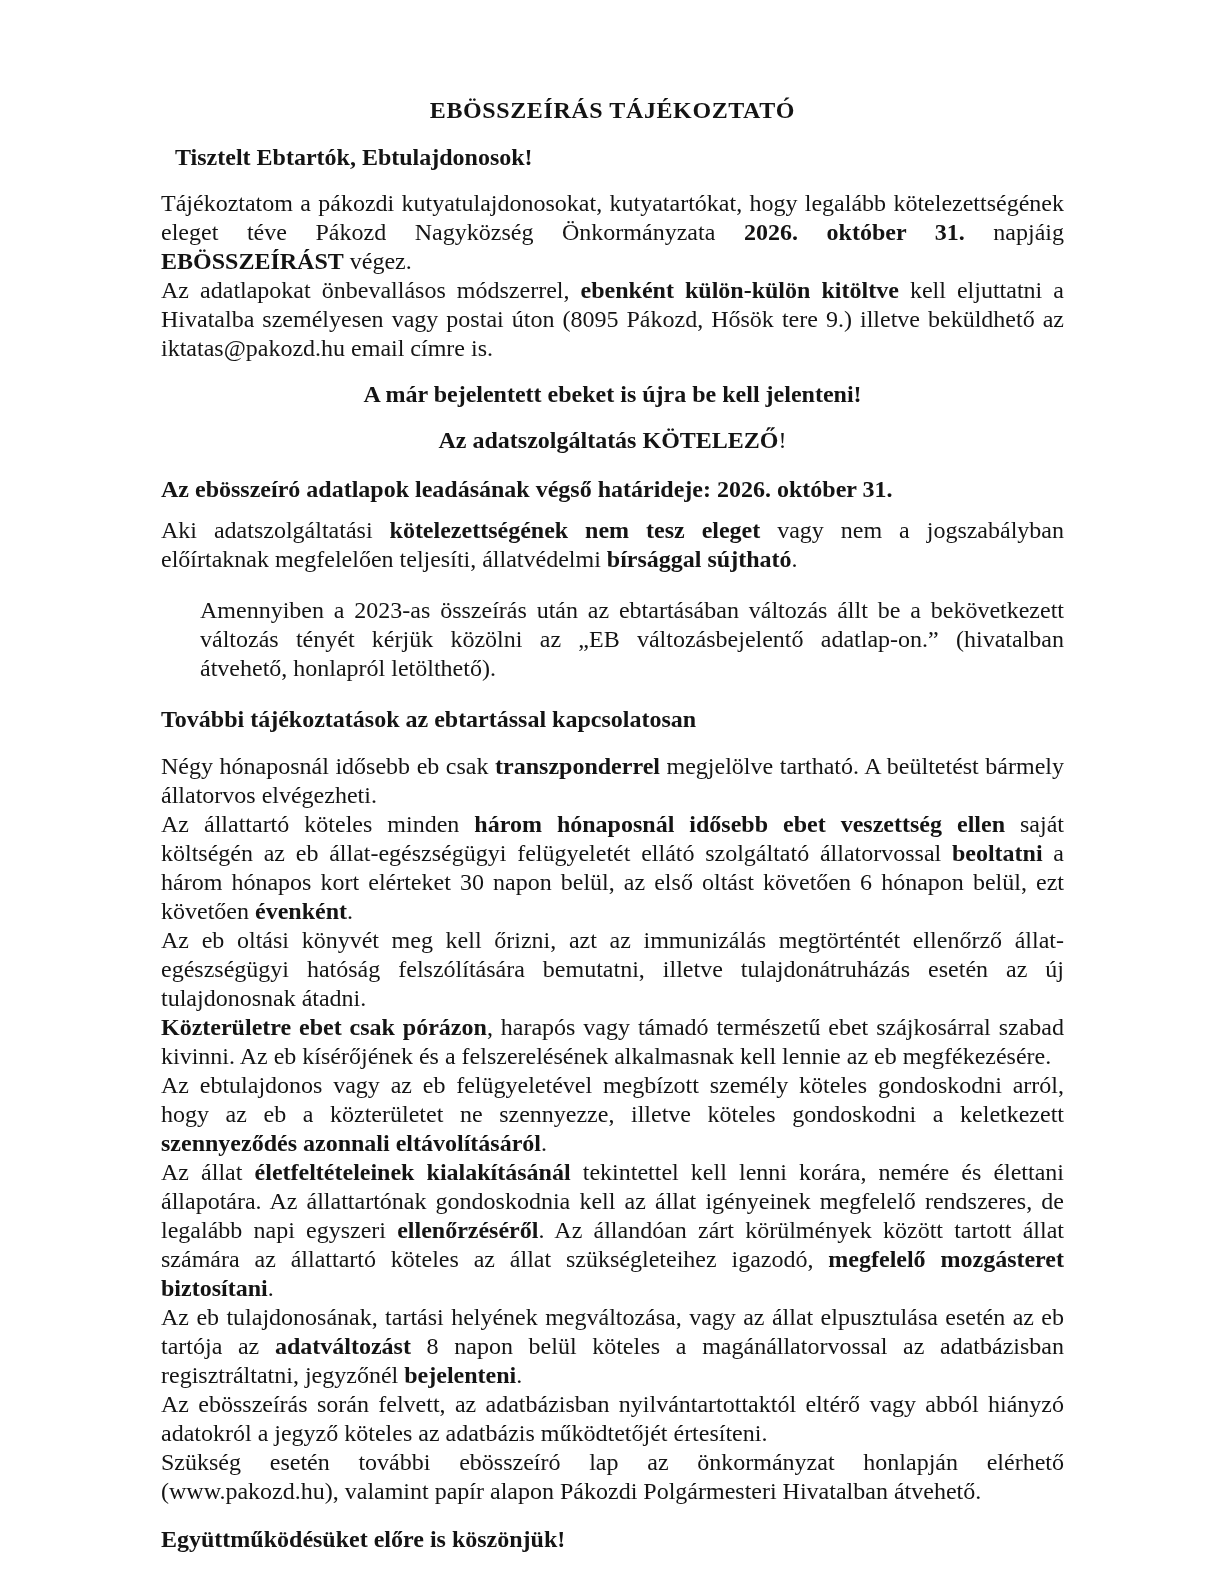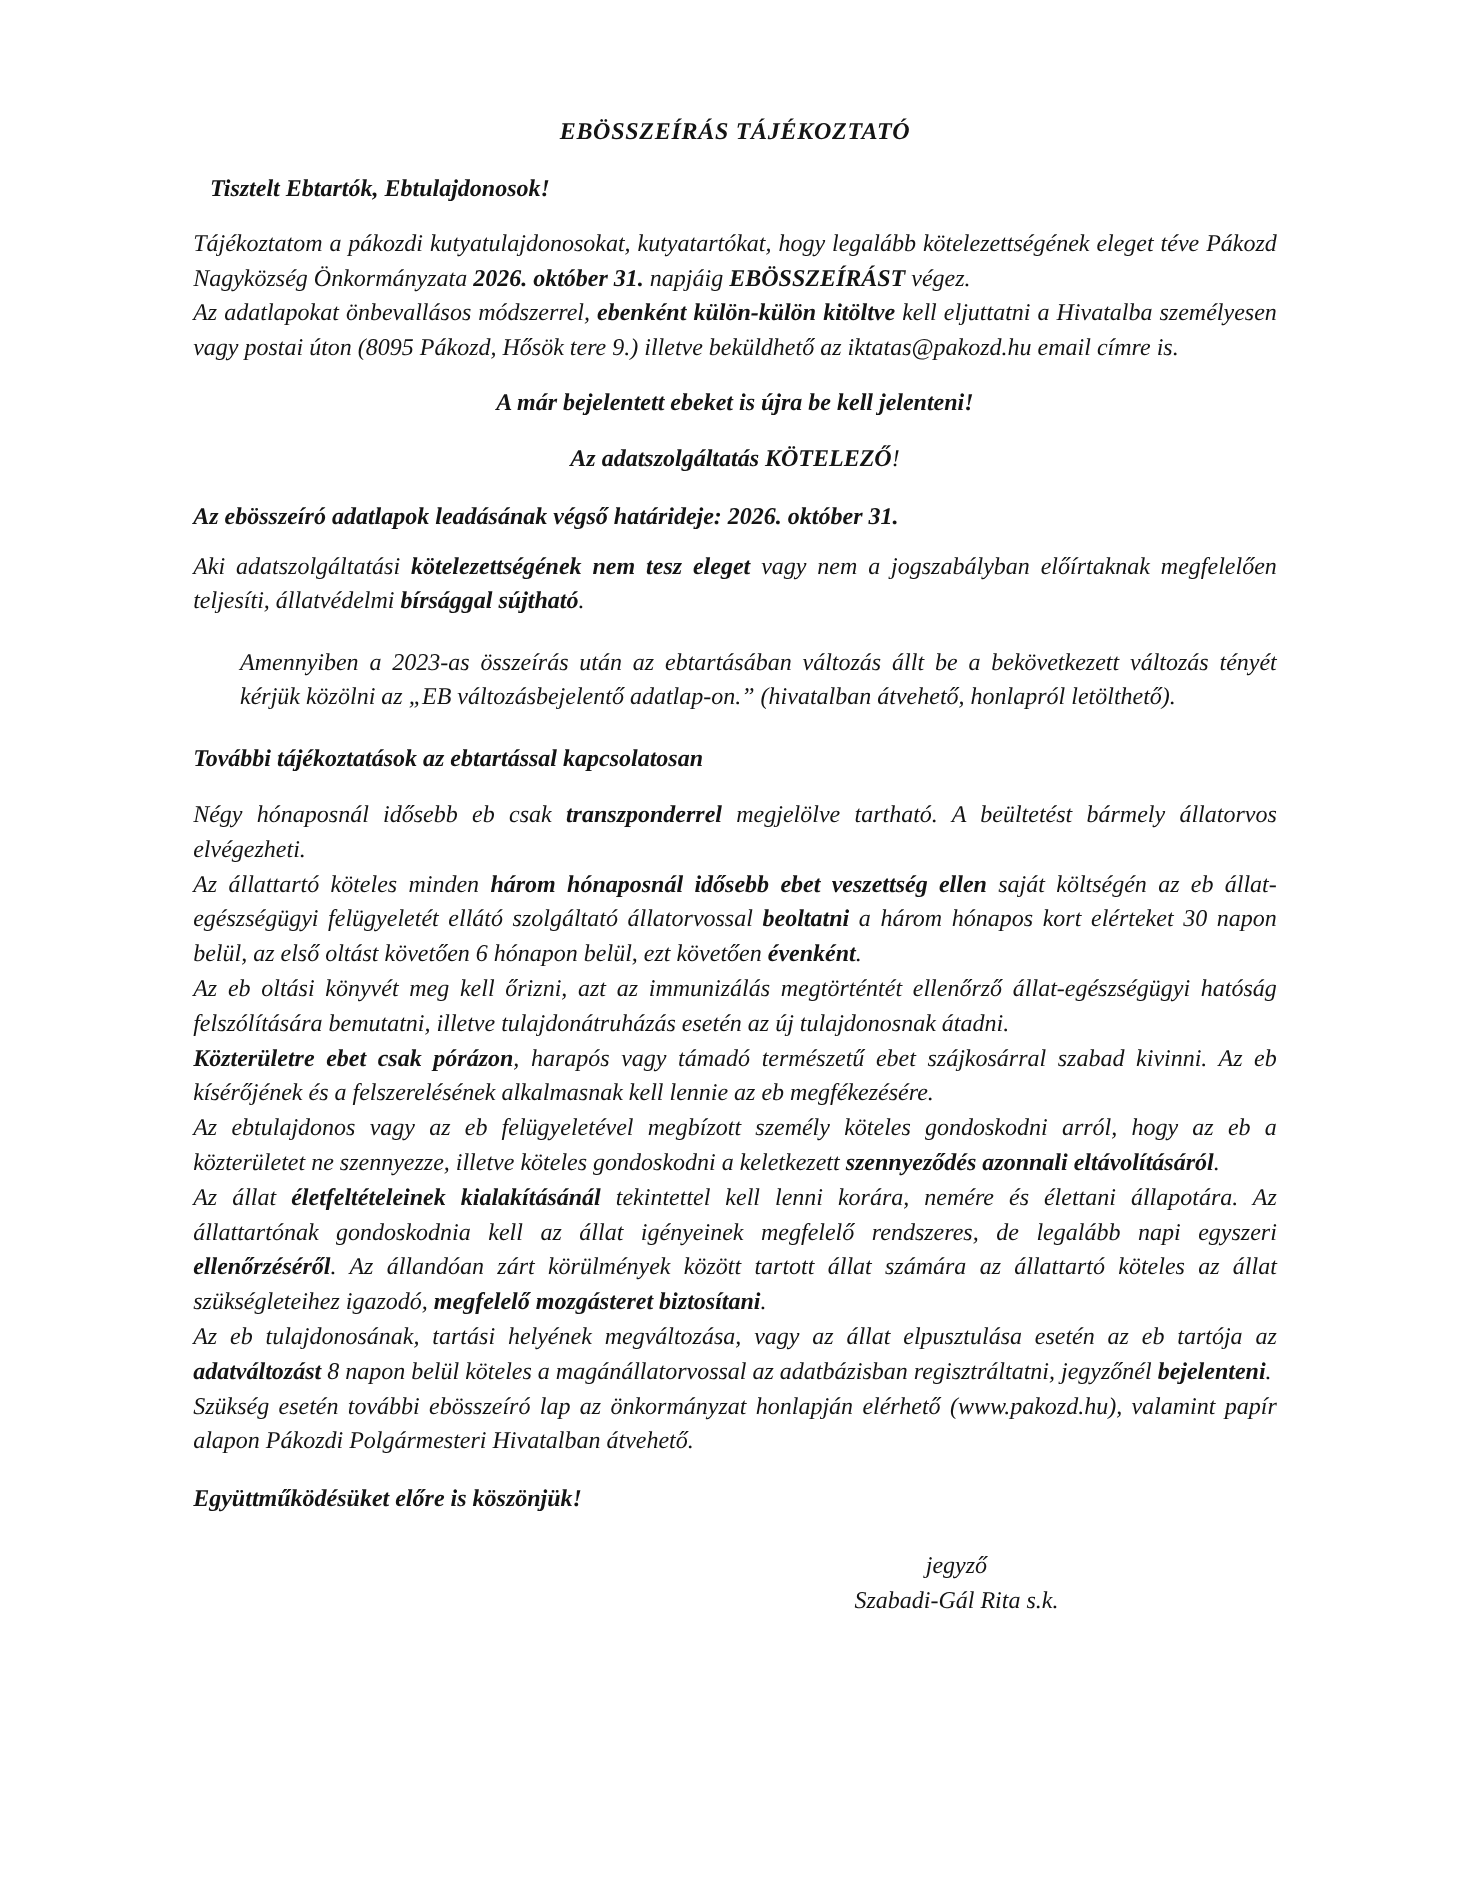--- a/index.html
+++ b/index.html
@@ -3,25 +3,24 @@
 <meta charset="utf-8">
 <style>
   html, body { margin: 0; padding: 0; background: #ffffff; }
   .page {
     width: 1224px;
     height: 1584px;
     box-sizing: border-box;
     padding: 96px 160px 40px 161px;
     background: #ffffff;
     font-family: "Liberation Serif", "DejaVu Serif", serif;
-    font-size: 20px;
+    font-size: 24px;
     line-height: 29px;
     color: #141414;
     overflow: hidden;
-    font-style: italic;
   }
   .title {
     text-align: center;
     font-weight: bold;
     letter-spacing: 0.6px;
     margin: 0 0 18px 0;
   }
   .salutation {
     font-weight: bold;
     margin: 0 0 17px 14px;
@@ -64,20 +63,21 @@
 
   <div class="heading2">További tájékoztatások az ebtartással kapcsolatosan</div>
 
   <p class="just"><span>Négy hónaposnál idősebb eb csak </span><b>transzponderrel</b><span> megjelölve tartható. A beültetést bármely állatorvos elvégezheti.</span></p>
   <p class="just"><span>Az állattartó köteles minden </span><b>három hónaposnál idősebb ebet veszettség ellen</b><span> saját költségén az eb állat-egészségügyi felügyeletét ellátó szolgáltató állatorvossal </span><b>beoltatni</b><span> a három hónapos kort elérteket 30 napon belül, az első oltást követően 6 hónapon belül, ezt követően </span><b>évenként</b><span>.</span></p>
   <p class="just"><span>Az eb oltási könyvét meg kell őrizni, azt az immunizálás megtörténtét ellenőrző állat-egészségügyi hatóság felszólítására bemutatni, illetve tulajdonátruházás esetén az új tulajdonosnak átadni.</span></p>
   <p class="just"><b>Közterületre ebet csak pórázon</b><span>, harapós vagy támadó természetű ebet szájkosárral szabad kivinni. Az eb kísérőjének és a felszerelésének alkalmasnak kell lennie az eb megfékezésére.</span></p>
   <p class="just"><span>Az ebtulajdonos vagy az eb felügyeletével megbízott személy köteles gondoskodni arról, hogy az eb a közterületet ne szennyezze, illetve köteles gondoskodni a keletkezett </span><b>szennyeződés azonnali eltávolításáról</b><span>.</span></p>
   <p class="just"><span>Az állat </span><b>életfeltételeinek kialakításánál</b><span> tekintettel kell lenni korára, nemére és élettani állapotára. Az állattartónak gondoskodnia kell az állat igényeinek megfelelő rendszeres, de legalább napi egyszeri </span><b>ellenőrzéséről</b><span>. Az állandóan zárt körülmények között tartott állat számára az állattartó köteles az állat szükségleteihez igazodó, </span><b>megfelelő mozgásteret biztosítani</b><span>.</span></p>
   <p class="just"><span>Az eb tulajdonosának, tartási helyének megváltozása, vagy az állat elpusztulása esetén az eb tartója az </span><b>adatváltozást</b><span> 8 napon belül köteles a magánállatorvossal az adatbázisban regisztráltatni, jegyzőnél </span><b>bejelenteni</b><span>.</span></p>
+  <p class="just"><span>Az ebösszeírás során felvett, az adatbázisban nyilvántartottaktól eltérő vagy abból hiányzó adatokról a jegyző köteles az adatbázis működtetőjét értesíteni.</span></p>
   <p class="just"><span>Szükség esetén további ebösszeíró lap az önkormányzat honlapján elérhető (www.pakozd.hu), valamint papír alapon Pákozdi Polgármesteri Hivatalban átvehető.</span></p>
 
   <div class="closing">Együttműködésüket előre is köszönjük!</div>
 
   <div class="signature">
     <div>jegyző</div>
     <div>Szabadi-Gál Rita s.k.</div>
   </div>
 
 </div>

